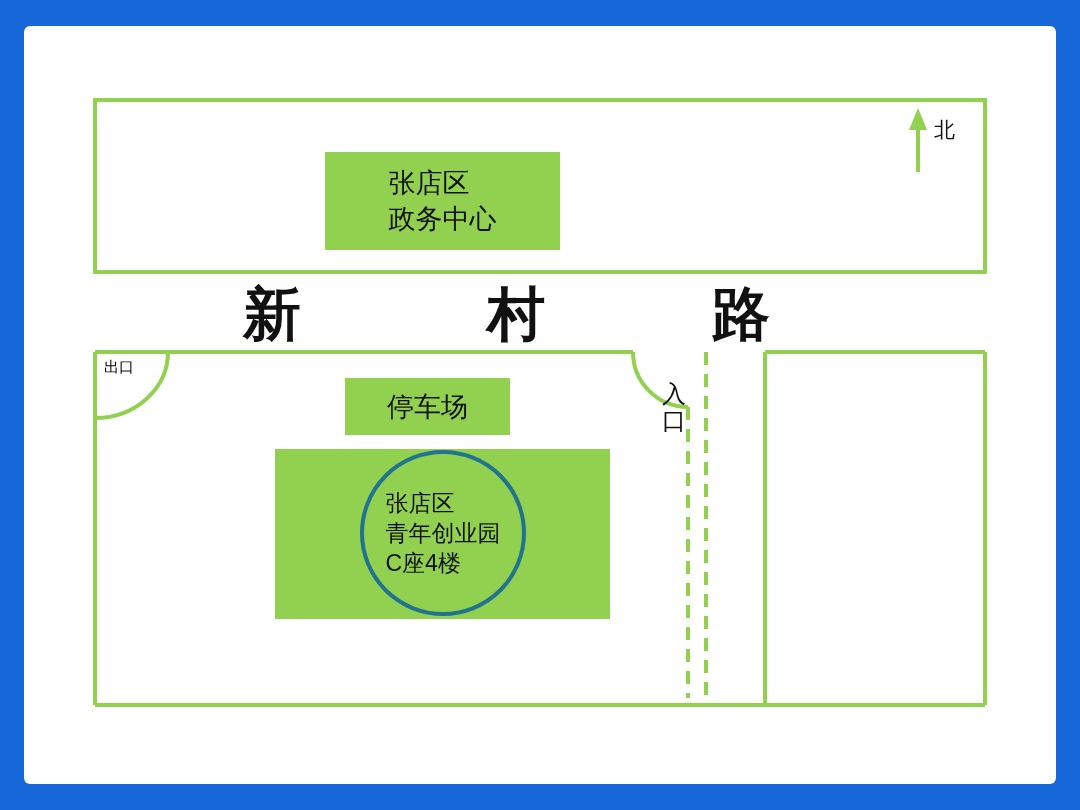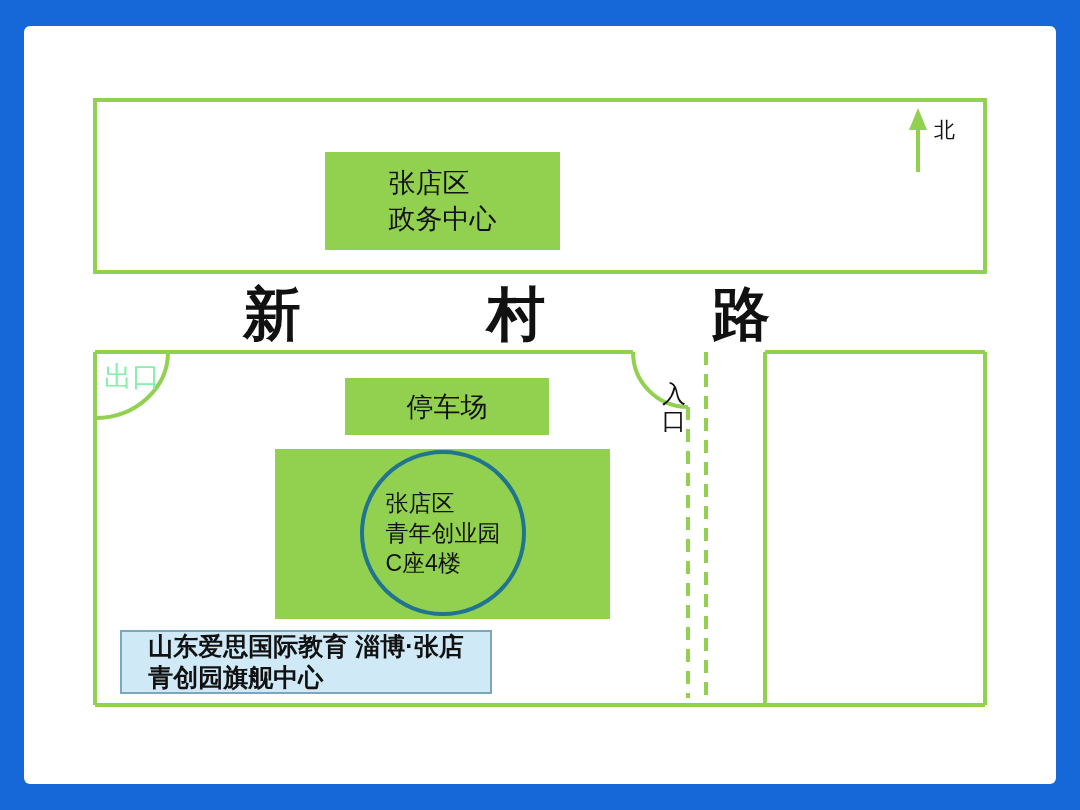--- a/index.html
+++ b/index.html
@@ -30,42 +30,42 @@
   .center-text {
     display: flex;
     align-items: center;
     justify-content: center;
     text-align: left;
     color: #111111;
   }
   .preline { white-space: pre-line; }
 
   .gov-block    { left: 325px; top: 152px; width: 235px; height: 98px;  font-size: 27px; line-height: 36px; }
-  .parking-block{ left: 345px; top: 378px; width: 204px; height: 57px;  font-size: 27px; }
+  .parking-block{ left: 345px; top: 378px; width: 165px; height: 57px;  font-size: 27px; }
   .youth-block  { left: 275px; top: 449px; width: 335px; height: 170px; }
   .youth-circle {
     left: 360px; top: 450px; width: 166px; height: 166px;
     border: 4px solid #21748f;
     border-radius: 50%;
     font-size: 23px; line-height: 30px;
   }
   .road-char {
     position: absolute;
     top: 284px;
     font-size: 58px;
     font-weight: 700;
     color: #111111;
     line-height: 60px;
   }
   .road-char.c1 { left: 243px; }
   .road-char.c2 { left: 487px; }
   .road-char.c3 { left: 712px; }
   .exit-label {
     left: 104px; top: 358px;
-    font-size: 28px; color: #86efac;
+    font-size: 15px; color: #000000;
   }
   .entrance-label {
     left: 658px; top: 380px; width: 32px;
     font-size: 24px; line-height: 27px;
     text-align: center; color: #111111;
   }
   .north-label {
     left: 934px; top: 116px;
     font-size: 21px; color: #111111;
   }
@@ -115,15 +115,13 @@
   <span class="road-char c2">村</span>
   <span class="road-char c3">路</span>
 
   <span class="abs exit-label">出口</span>
 
   <span class="abs preline entrance-label">入
 口</span>
 
   <span class="abs north-label">北</span>
 
-  <div class="abs center-text preline callout">山东爱思国际教育 淄博·张店
-青创园旗舰中心</div>
 </div>
 
 </body></html>

